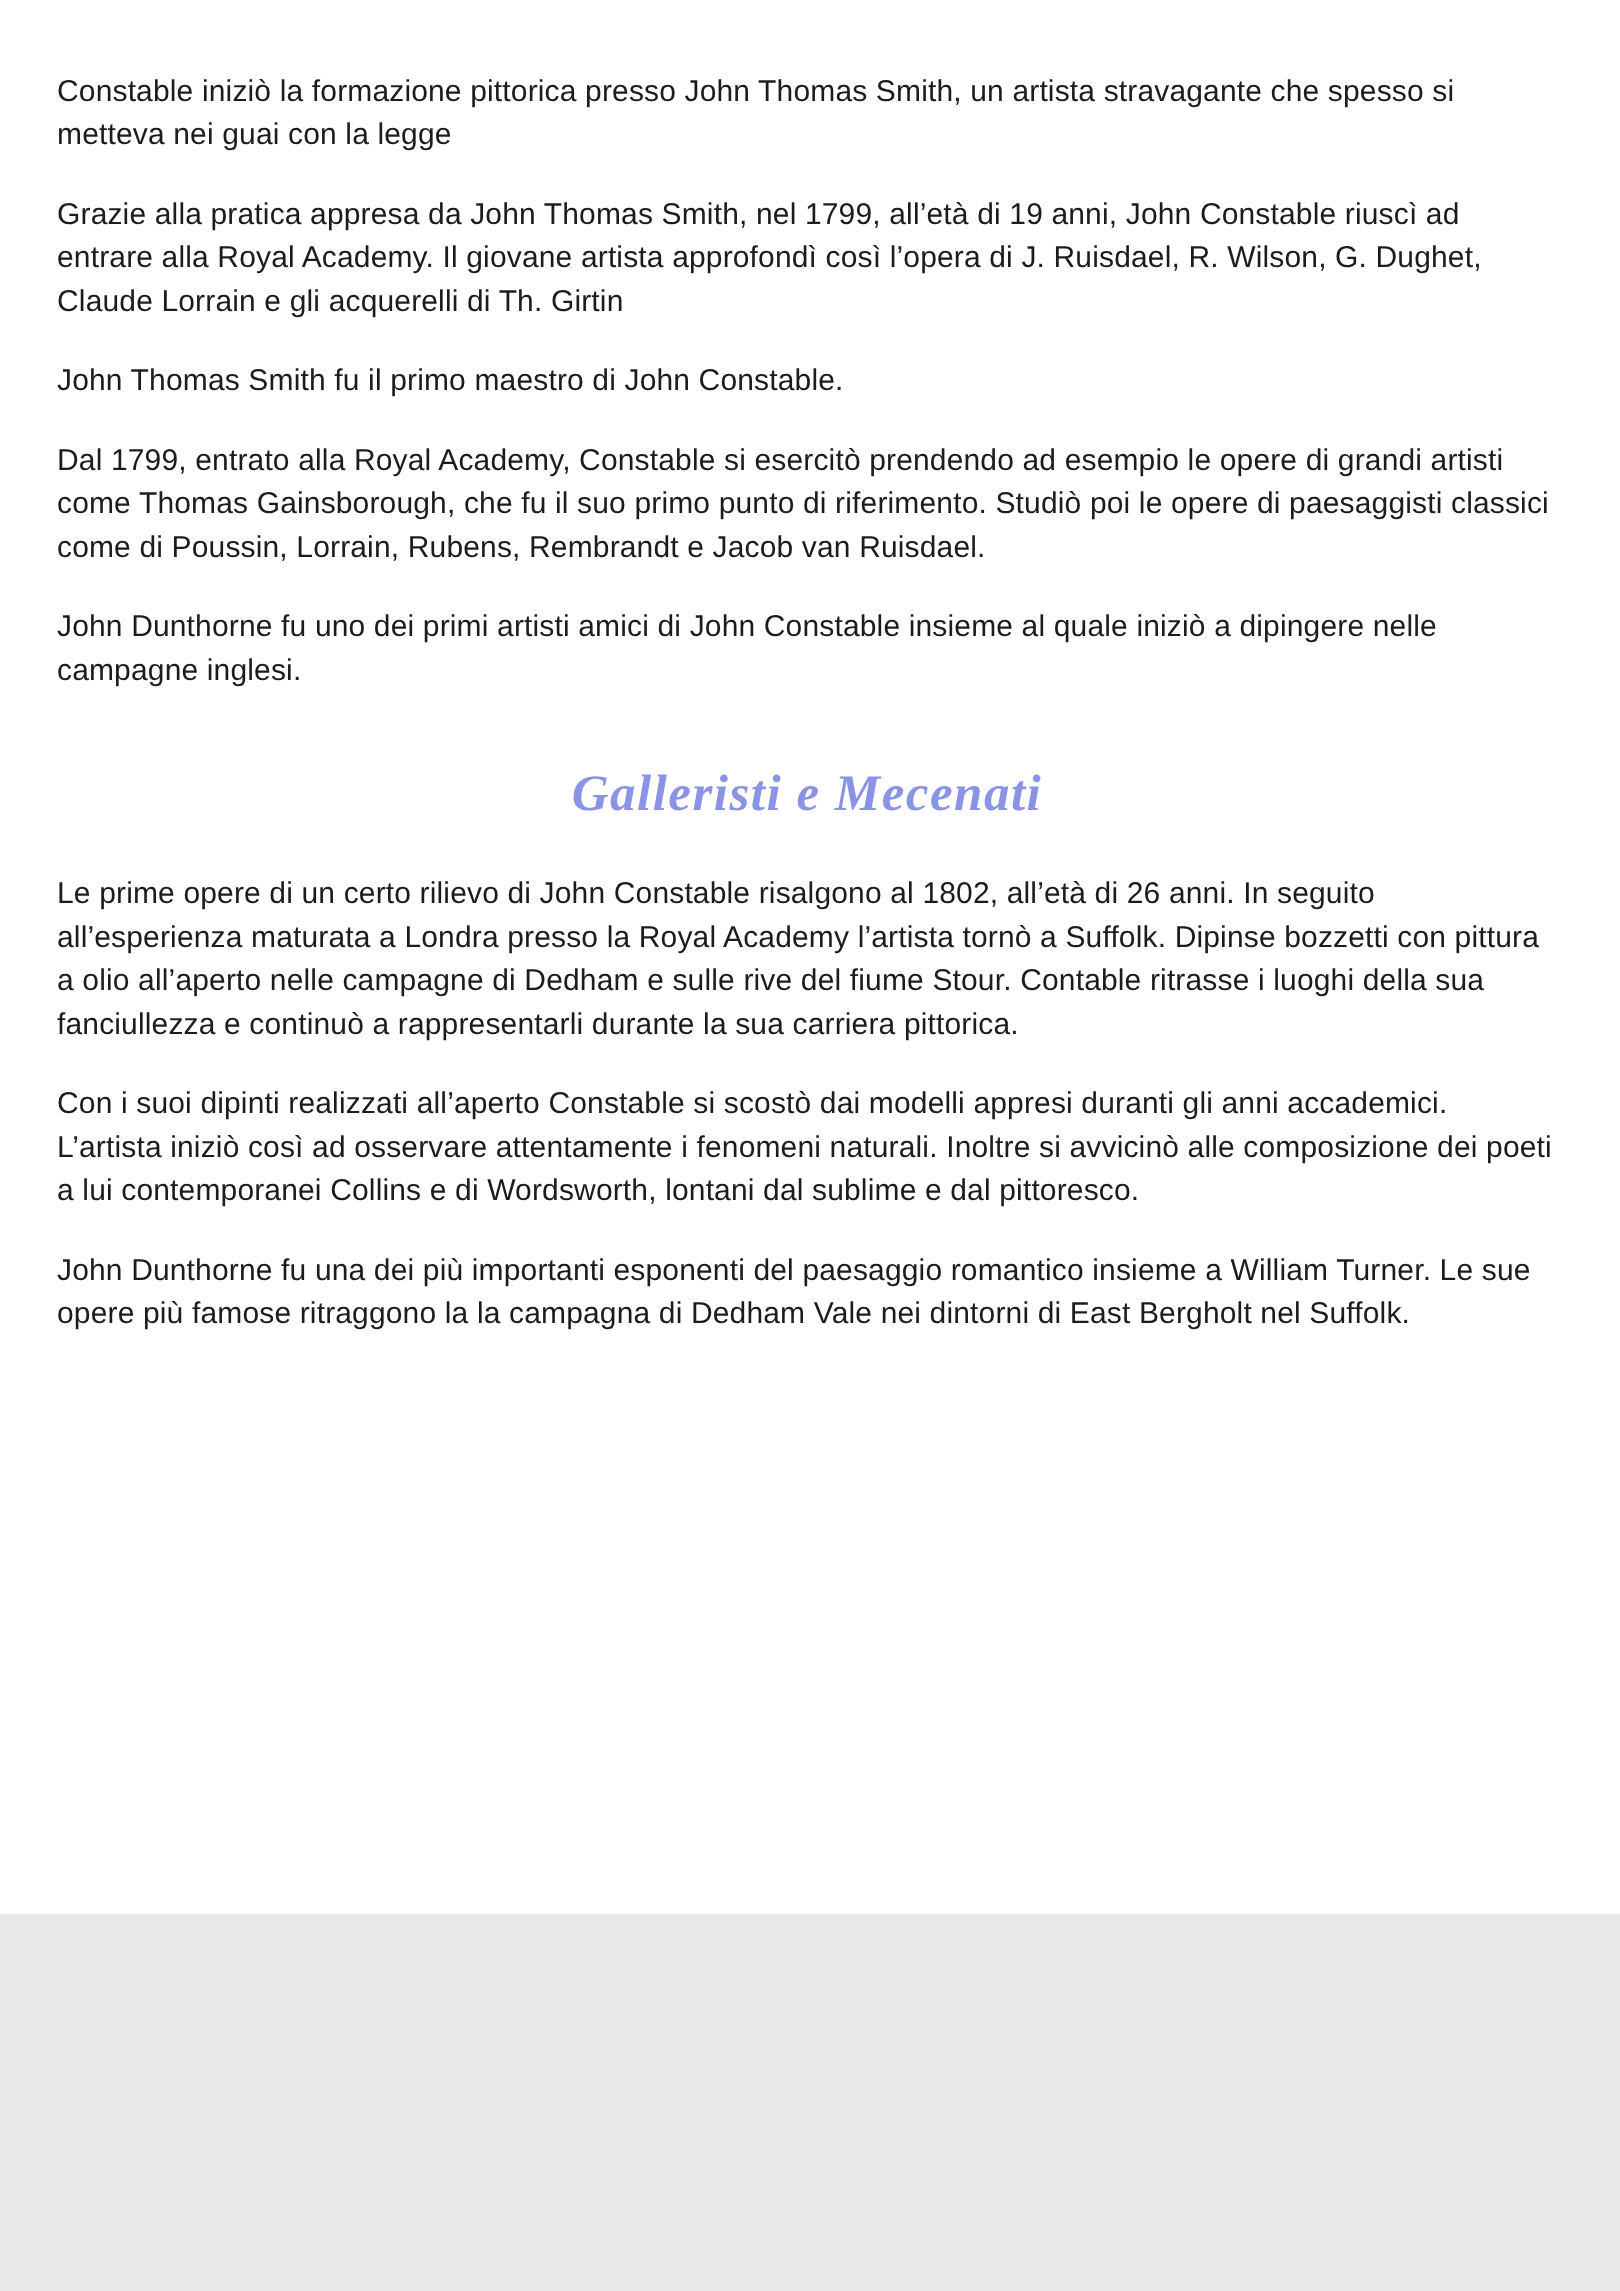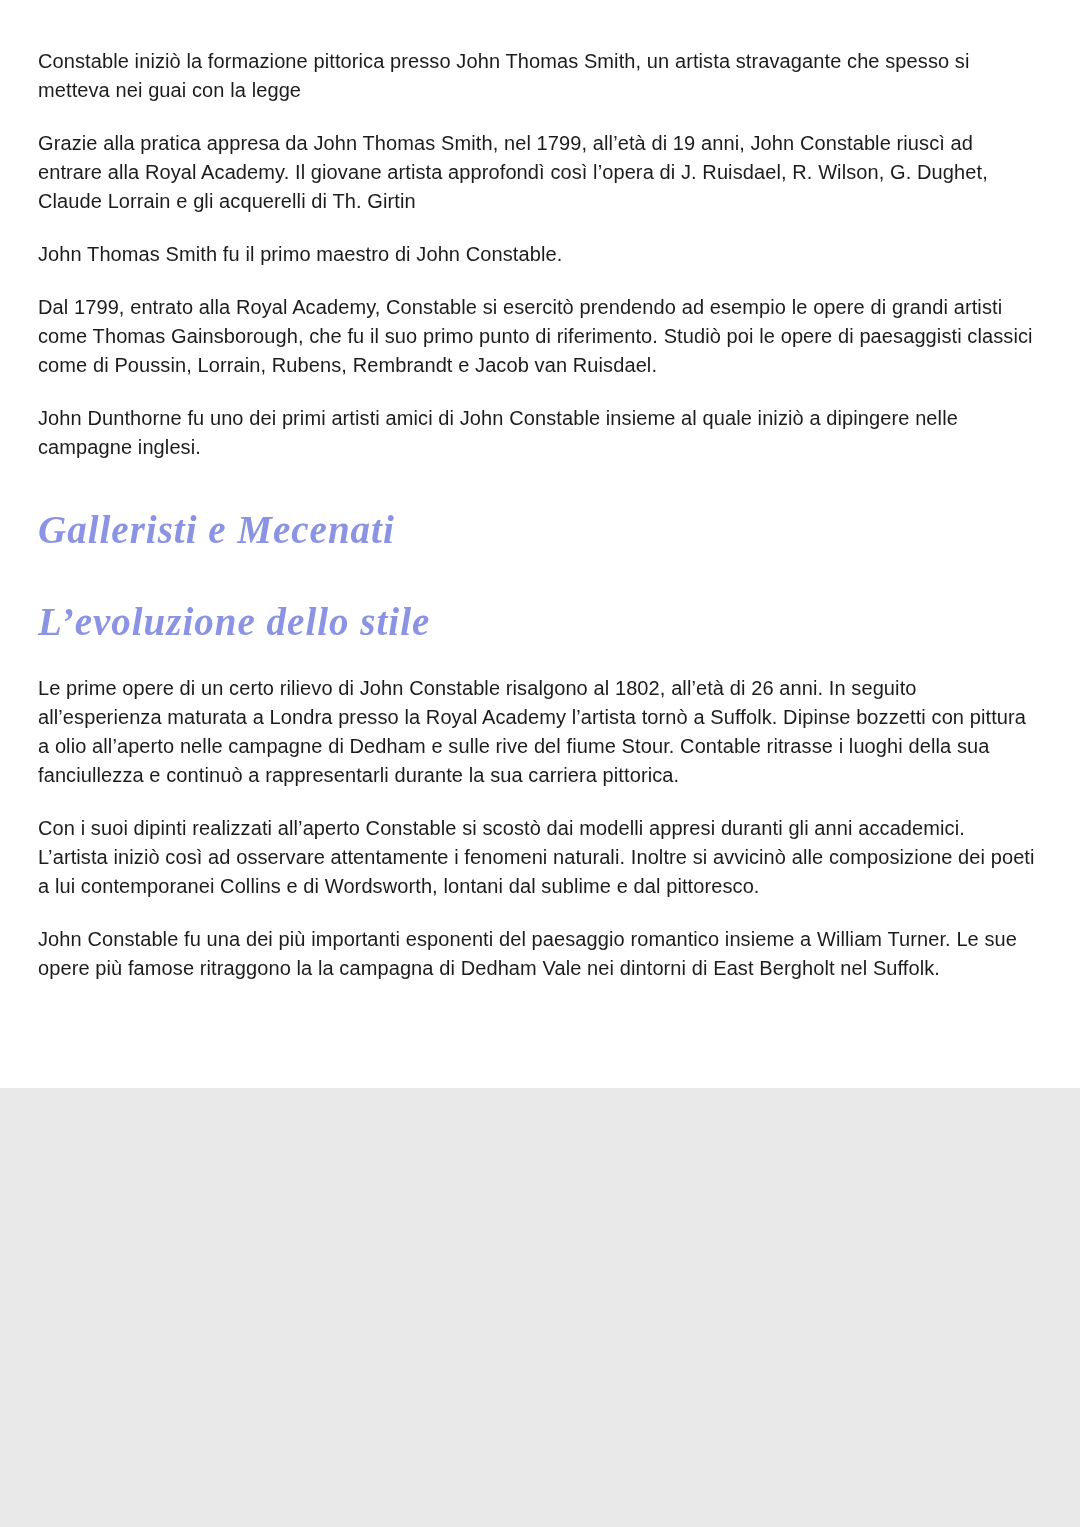--- a/index.html
+++ b/index.html
@@ -4,60 +4,59 @@
 <style>
   :root {
     --bg: #ffffff;
     --text: #1c1c1e;
     --accent: #8b93e4;
   }
   * { box-sizing: border-box; }
   html, body { margin: 0; padding: 0; background: #e9e9e9; }
   .page {
     width: 1080px;
-    height: 1088px;
+    height: 1276px;
     margin: 0 auto;
     background: var(--bg);
     color: var(--text);
     font-family: "Liberation Sans", sans-serif;
     padding: 47px 42px 0 38px;
     overflow: hidden;
   }
   .body-text {
     font-size: 20px;
     line-height: 29px;
     margin: 0 0 24px 0;
     font-weight: 400;
     letter-spacing: 0.1px;
   }
   .section-heading {
     font-family: cursive;
-    font-size: 39px;
+    font-size: 34px;
     line-height: 48px;
     font-weight: 600;
     font-style: italic;
     color: var(--accent);
-    text-align: left;
+    text-align: center;
     margin: 44px 0 28px 0;
     letter-spacing: 1px;
   }
 </style>
 </head>
 <body>
 
 <div class="page">
 
   <p class="body-text">Constable iniziò la formazione pittorica presso John Thomas Smith, un artista stravagante che spesso si metteva nei guai con la legge</p>
   <p class="body-text">Grazie alla pratica appresa da John Thomas Smith, nel 1799, all’età di 19 anni, John Constable riuscì ad entrare alla Royal Academy. Il giovane artista approfondì così l’opera di J. Ruisdael, R. Wilson, G. Dughet, Claude Lorrain e gli acquerelli di Th. Girtin</p>
   <p class="body-text">John Thomas Smith fu il primo maestro di John Constable.</p>
   <p class="body-text">Dal 1799, entrato alla Royal Academy, Constable si esercitò prendendo ad esempio le opere di grandi artisti come Thomas Gainsborough, che fu il suo primo punto di riferimento. Studiò poi le opere di paesaggisti classici come di Poussin, Lorrain, Rubens, Rembrandt e Jacob van Ruisdael.</p>
   <p class="body-text">John Dunthorne fu uno dei primi artisti amici di John Constable insieme al quale iniziò a dipingere nelle campagne inglesi.</p>
 
   <h2 class="section-heading">Galleristi e Mecenati</h2>
 
 
-  <h2 class="section-heading">L’evoluzione dello stile</h2>
 
   <p class="body-text">Le prime opere di un certo rilievo di John Constable risalgono al 1802, all’età di 26 anni. In seguito all’esperienza maturata a Londra presso la Royal Academy l’artista tornò a Suffolk. Dipinse bozzetti con pittura a olio all’aperto nelle campagne di Dedham e sulle rive del fiume Stour. Contable ritrasse i luoghi della sua fanciullezza e continuò a rappresentarli durante la sua carriera pittorica.</p>
   <p class="body-text">Con i suoi dipinti realizzati all’aperto Constable si scostò dai modelli appresi duranti gli anni accademici. L’artista iniziò così ad osservare attentamente i fenomeni naturali. Inoltre si avvicinò alle composizione dei poeti a lui contemporanei Collins e di Wordsworth, lontani dal sublime e dal pittoresco.</p>
-  <p class="body-text">John Constable fu una dei più importanti esponenti del paesaggio romantico insieme a William Turner. Le sue opere più famose ritraggono la la campagna di Dedham Vale nei dintorni di East Bergholt nel Suffolk.</p>
+  <p class="body-text">John Dunthorne fu una dei più importanti esponenti del paesaggio romantico insieme a William Turner. Le sue opere più famose ritraggono la la campagna di Dedham Vale nei dintorni di East Bergholt nel Suffolk.</p>
 
 </div>
 
 </body></html>

